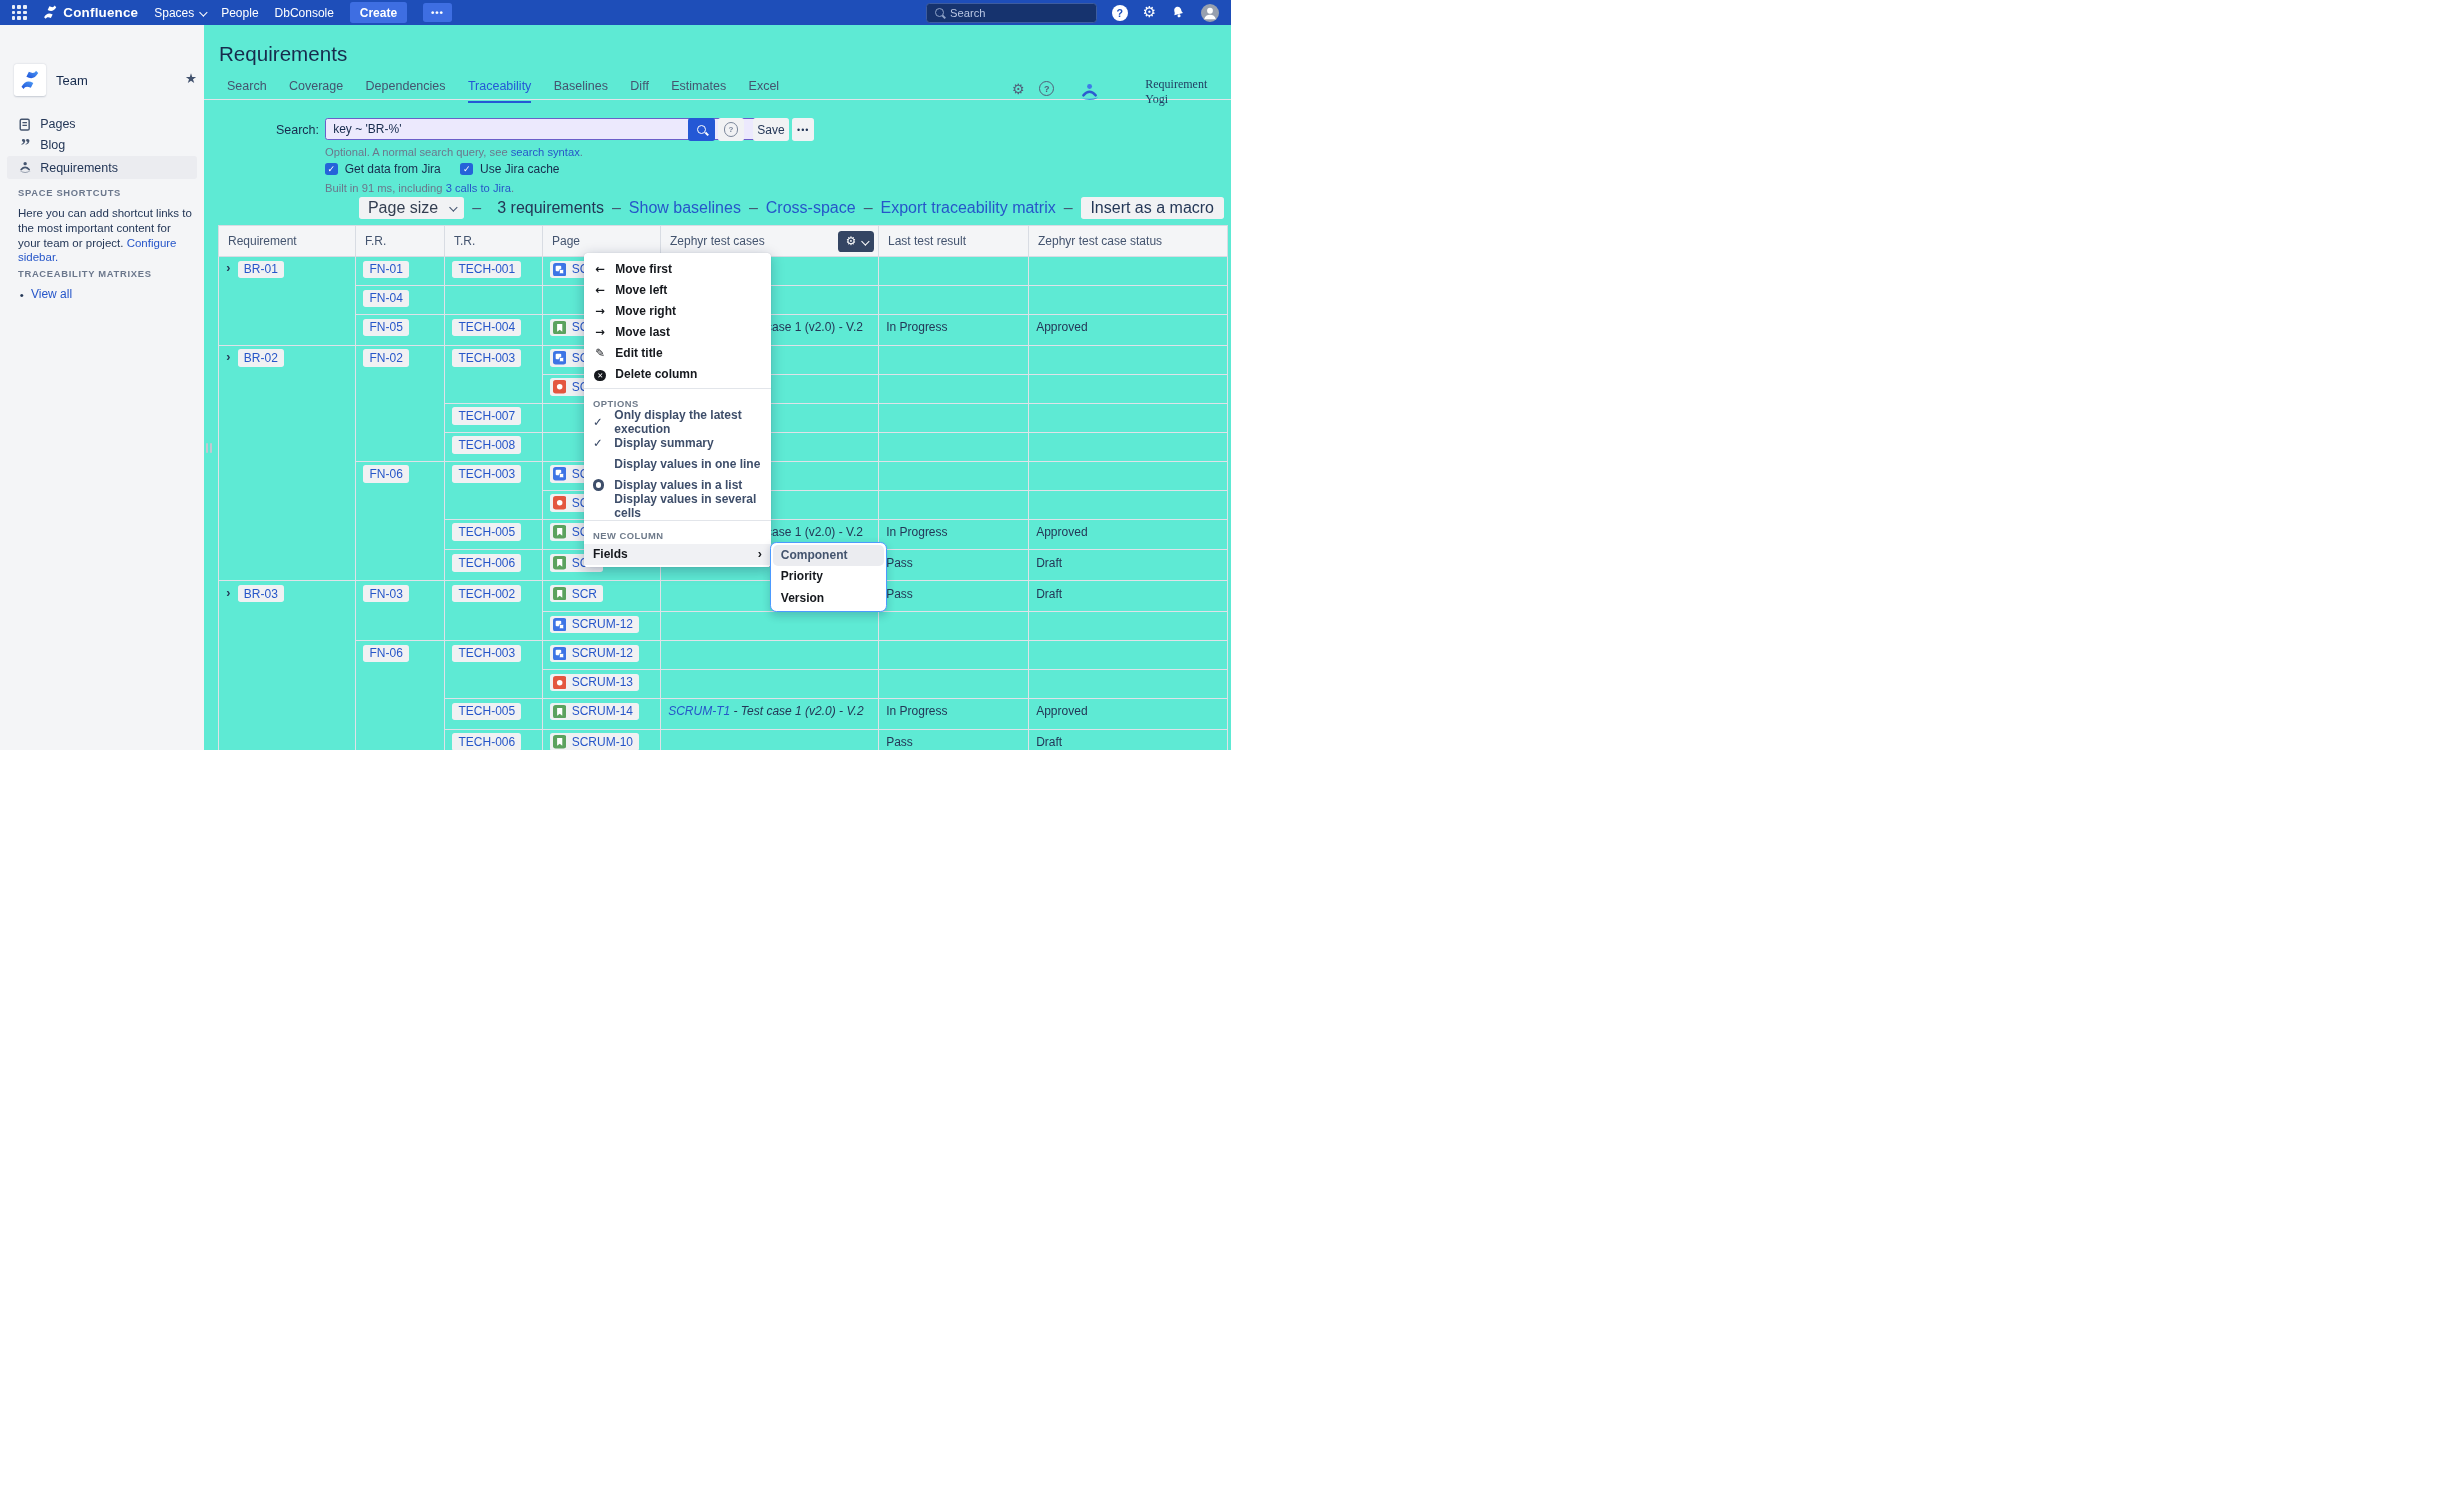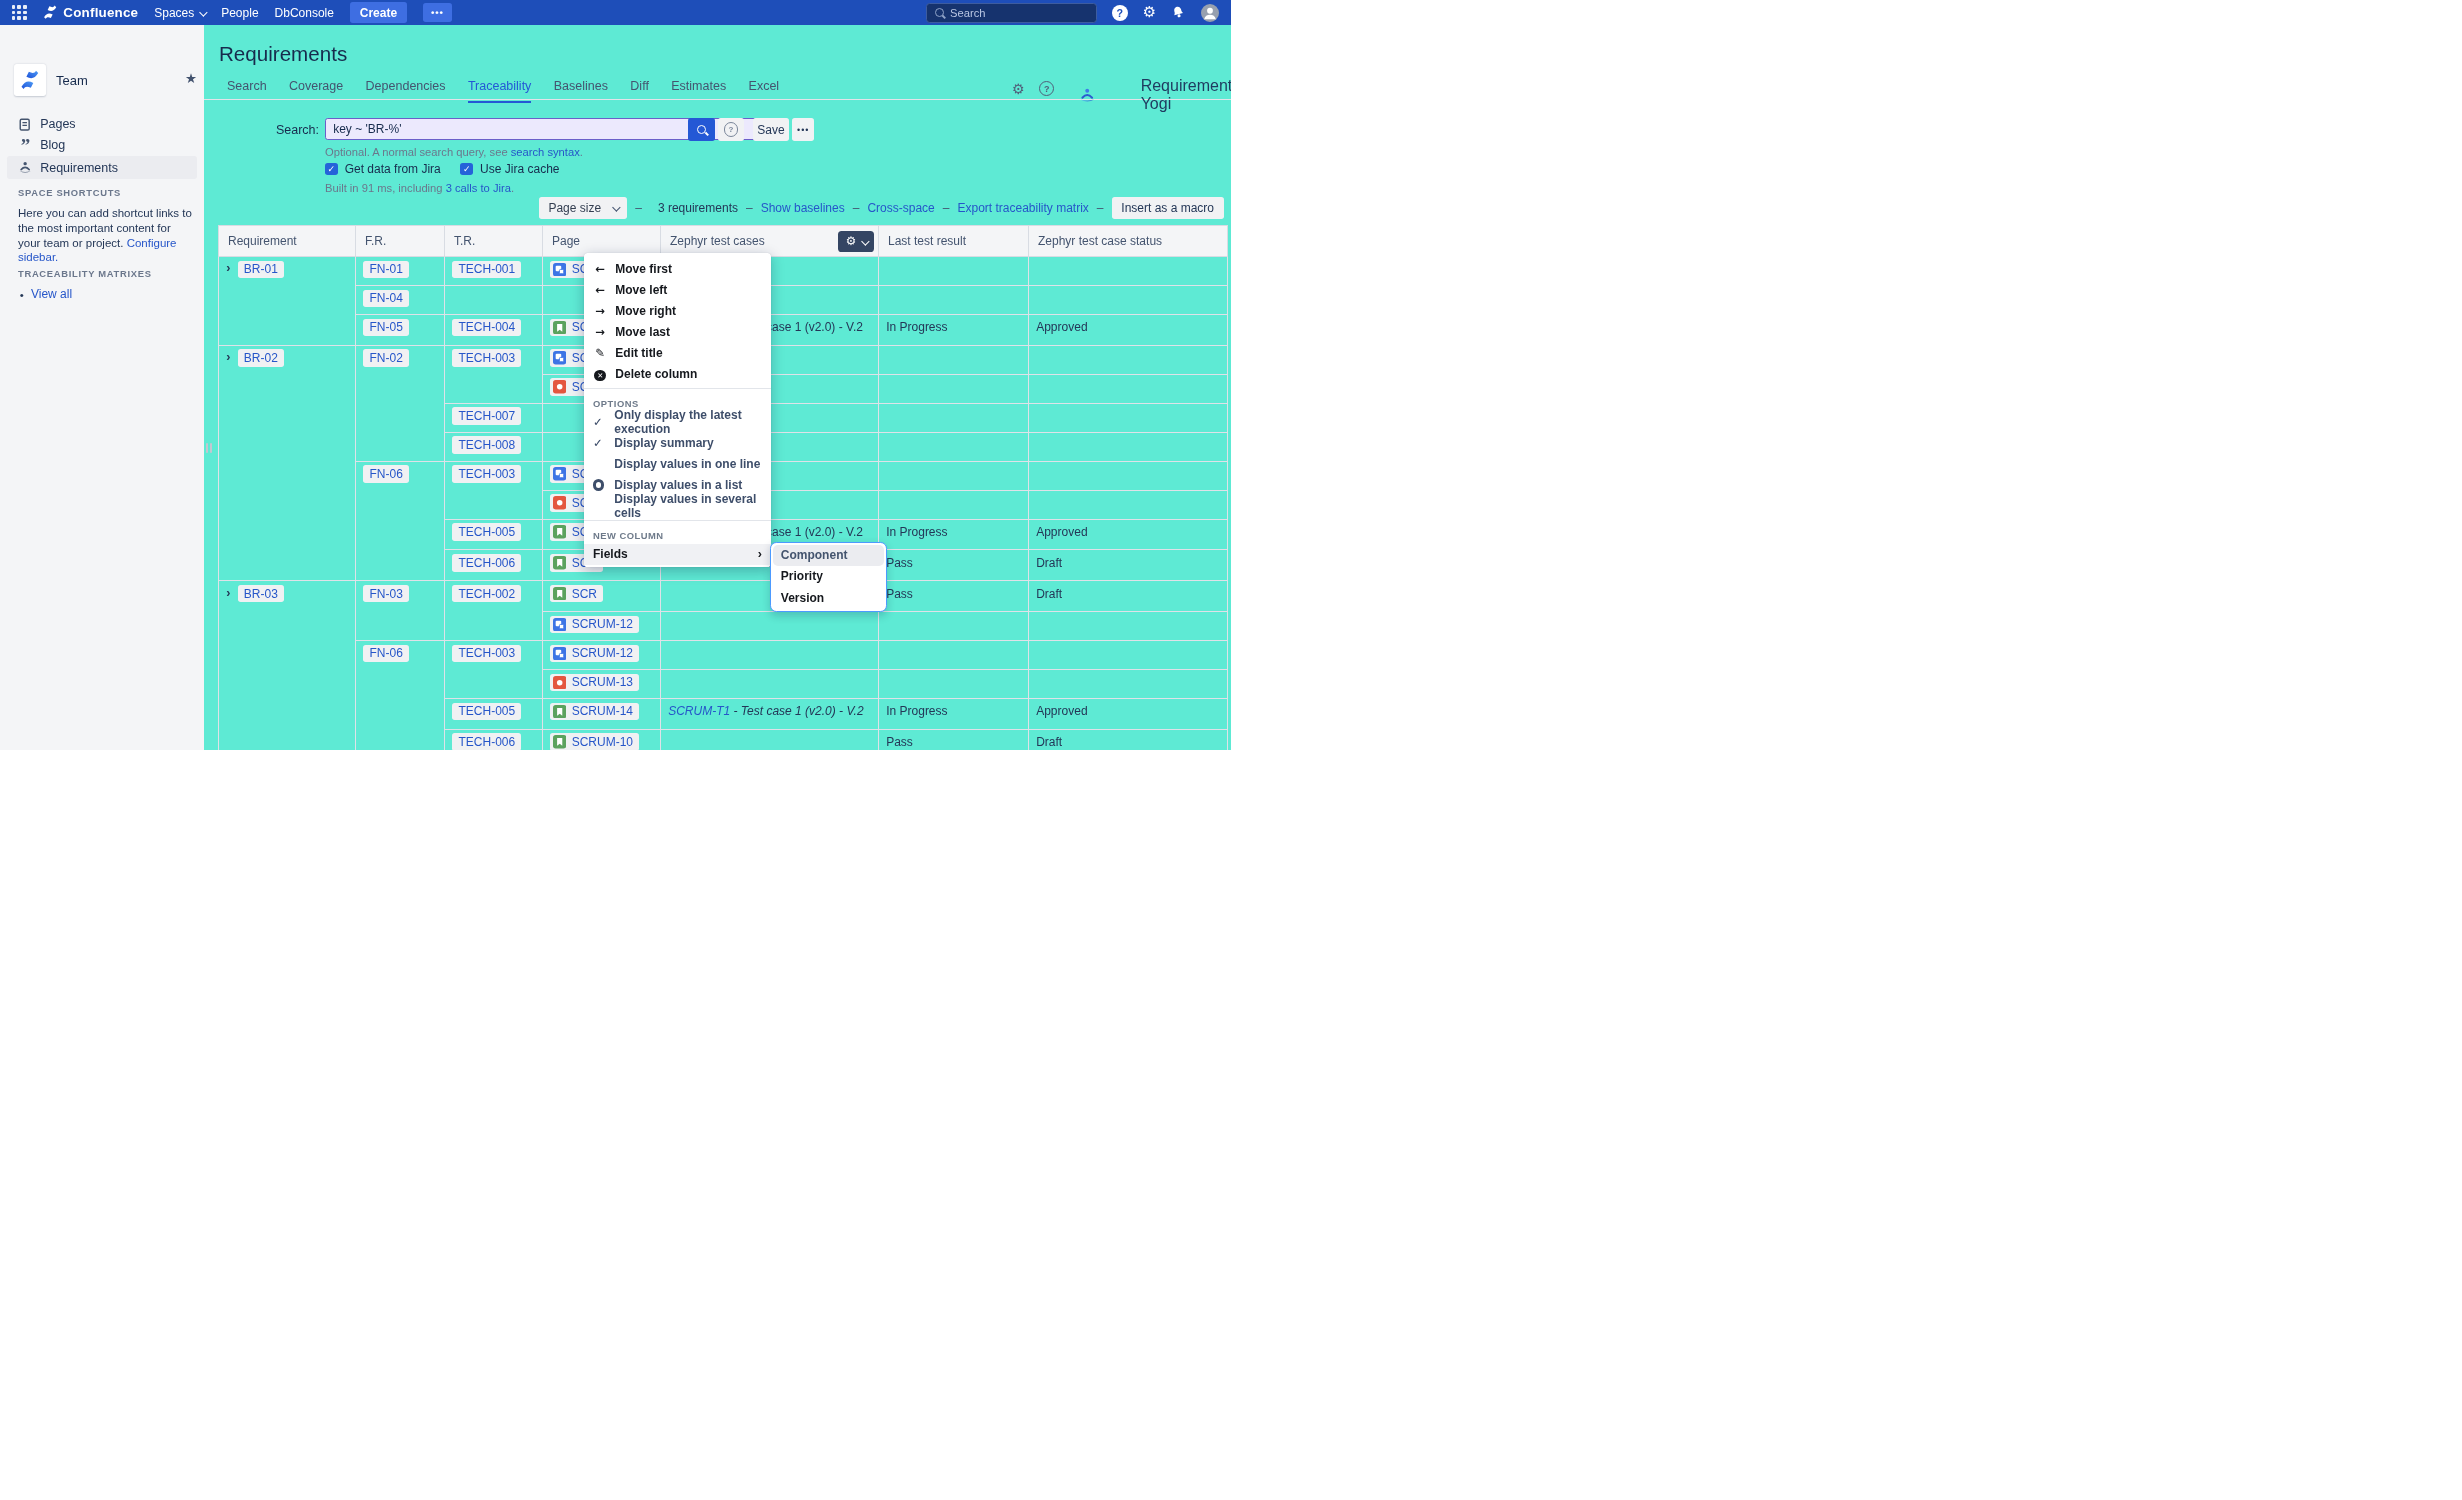--- a/index.html
+++ b/index.html
@@ -44,37 +44,37 @@
   .grip i{width:2.2px;height:9.8px;background:#C2C7D0;border-radius:0.9px;}
   
   #page-title{position:absolute;left:219px;top:42px;font-size:20.6px;font-weight:500;color:#172B4D;}
   #tabs{position:absolute;left:227px;top:79px;display:flex;gap:22.4px;}
   .tab{font-size:12.5px;color:#44546F;font-weight:500;padding-bottom:8px;cursor:pointer;}
   .tab.active{color:#2458D5;border-bottom:2.2px solid #2458D5;}
   #tabs-divider{position:absolute;left:204px;top:99px;width:1027px;height:0.9px;background:#E2E4E9;}
   #tabs-gear{left:1012px;color:#505F79;font-size:14.3px;cursor:pointer;position:absolute;top:81px;}
   #tabs-help{left:1039px;position:absolute;top:81px;width:13.4px;height:13.4px;border:1.4px solid #505F79;color:#505F79;font-size:9px;}
   #ry-brand{position:absolute;left:1079px;top:77px;display:flex;align-items:center;gap:7.2px;}
-  .ry-text{font-family:Liberation Sans, sans-serif;font-size:16px;color:#1F3A5F;font-weight:500;margin-left:38px;}
+  .ry-text{font-family:Liberation Serif, serif;font-size:12px;color:#1F3A5F;font-weight:500;margin-left:38px;}
   
   #search-row{position:absolute;left:0px;top:118px;width:1231px;height:23px;}
   #search-label{position:absolute;right:912px;top:4.5px;font-size:12.5px;color:#172B4D;}
   #query-input{position:absolute;left:325px;top:0;width:432px;height:22.4px;background:#ECE9FD;border:1.8px solid #6B5FC9;border-radius:2.7px;box-sizing:border-box;font-size:12px;color:#172B4D;padding:0 7.2px;font-family:"Liberation Sans",sans-serif;}
   .sq-btn{position:absolute;top:0;height:23px;border:none;border-radius:2.7px;cursor:pointer;display:flex;align-items:center;justify-content:center;font-family:"Liberation Sans",sans-serif;}
   #search-btn{left:688px;width:27px;background:#2458D5;color:#fff;}
   #search-help-btn{left:718px;width:26px;background:#F1F2F4;color:#7A869A;}
   #save-btn{left:753px;width:36px;background:#F1F2F4;color:#243757;font-size:12px;}
   #more-btn{left:792px;width:22.4px;background:#F1F2F4;color:#243757;font-size:9px;letter-spacing:0.9px;}
   #helper-line{position:absolute;left:325px;top:146px;font-size:11.2px;color:#6B778C;}
   #checks-row{position:absolute;left:325px;top:162px;display:flex;align-items:center;gap:19.7px;font-size:12px;color:#172B4D;}
   .cbx{display:flex;align-items:center;gap:7.2px;cursor:pointer;}
   .cbox{width:12.5px;height:12.5px;background:#2563D9;border-radius:2.7px;color:#fff;font-size:9px;display:flex;align-items:center;justify-content:center;flex:none;}
   #built-line{position:absolute;left:325px;top:182px;font-size:11.2px;color:#6B778C;}
   
-  #controls-row{position:absolute;right:7.2px;top:197px;height:21.5px;display:flex;align-items:center;gap:8px;font-size:12px;color:#44546F;}
+  #controls-row{position:absolute;right:7.2px;top:197px;height:21.5px;display:flex;align-items:center;gap:8px;font-size:16px;color:#44546F;}
   #pagesize-btn{background:#F1F2F4;border-radius:2.7px;height:21.5px;display:flex;align-items:center;gap:11.6px;padding:0 9px;color:#333e51;cursor:pointer;}
   #insert-macro-btn{background:#F1F2F4;border-radius:2.7px;height:22.4px;display:flex;align-items:center;padding:0 9.8px;color:#243757;cursor:pointer;}
   
   #table-wrap{position:absolute;left:218px;top:225px;}
   table{border-collapse:collapse;table-layout:fixed;}
   th{height:30px;background:#F4F5F7;border:0.9px solid #D8DCE3;font-weight:400;color:#44546F;text-align:left;font-size:12px;padding:0 0 0 9px;position:relative;}
   td{height:24.4px;border:0.9px solid #DFE2E8;vertical-align:top;padding:3.6px 0 0 7.2px;font-size:12px;color:#243757;overflow:hidden;white-space:nowrap;}
   .pill{display:inline-block;background:#F0F1F3;border-radius:2.7px;padding:1.8px 6.3px;color:#2656C9;font-size:12px;cursor:pointer;}
   .rchev{display:inline-block;color:#243757;font-weight:700;font-size:12.5px;margin-right:7.2px;transform:translateY(-0.9px);cursor:pointer;}
   .jirapill{display:inline-flex;align-items:center;background:#F0F1F3;border-radius:2.7px;padding:1.8px 6.3px 1.8px 2.7px;gap:5.4px;cursor:pointer;}

